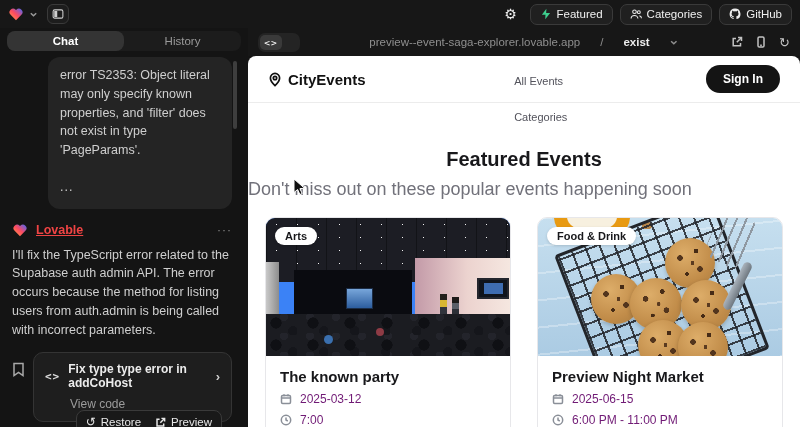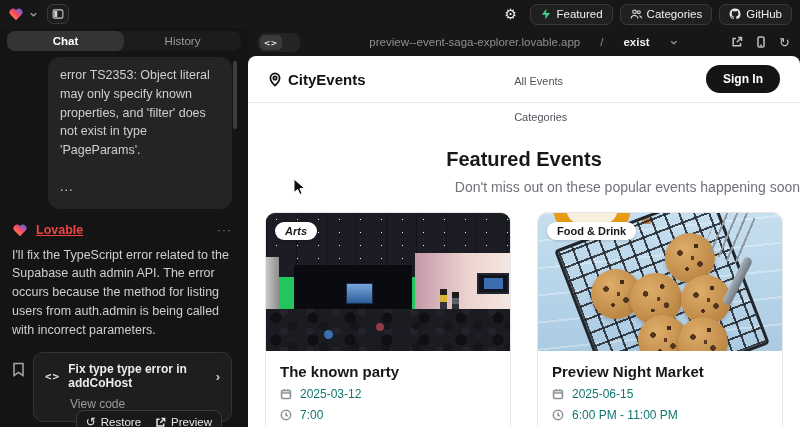--- a/index.html
+++ b/index.html
@@ -81,35 +81,35 @@
   .site-header { height:47px; border-bottom:1px solid #ececec; display:flex; align-items:center;
     padding:0 20px; }
   .brand { display:flex; align-items:center; gap:6px; font-size:15px; font-weight:700; }
   .brand svg { width:14px; height:15px; stroke:#111; fill:none; stroke-width:1.7; }
   .site-nav { display:flex; gap:24px; margin:0 auto; padding-left:10px; font-size:11px;flex-direction:column; }
   .nav-item { color:#52525b; }
   .nav-item.active { color:#111; font-weight:500; border-bottom:1.5px solid #111; padding-bottom:2px; }
   .signin { background:#141414; color:#fff; border-radius:999px; padding:7px 17px; font-size:12px;
     font-weight:600; }
   .hero-title { text-align:center; font-size:20px; font-weight:700; margin-top:45px; color:#18181b; }
-  .hero-sub { text-align:right; font-size:14px; color:#71717a; margin-top:8px; }
+  .hero-sub { text-align:left; font-size:18px; color:#71717a; margin-top:8px; }
   .cards { display:grid; grid-template-columns:1fr 1fr; gap:26px; padding:17px 17px 0; }
   .card { border:1px solid #e7e7ea; border-radius:10px; background:#fff; overflow:hidden; }
   .card-img { position:relative; height:138px; overflow:hidden; }
   .badge { position:absolute; top:9px; left:9px; background:#fff; border-radius:999px;
     padding:3px 10px; font-size:11px; font-weight:600; color:#18181b; z-index:6;
     box-shadow:0 1px 3px rgba(0,0,0,.15); }
   .card-body { padding:12px 14px; }
   .card-title { font-size:15px; font-weight:700; color:#18181b; }
-  .meta { display:flex; align-items:center; gap:8px; color:#0f766e; font-size:12px; margin-top:7px; }
+  .meta { display:flex; align-items:center; gap:8px; color:#701a75; font-size:12px; margin-top:7px; }
   .meta svg { width:12px; height:12px; stroke:#8a8f98; fill:none; stroke-width:1.5; flex:none; }
   .card-title { margin-bottom:3px; }
 
   
-  .img-conf { background:#22c55e;font-style:italic; }
+  .img-conf { background:#3b82f6; }
   .conf-ceiling { position:absolute; left:0; right:0; top:0; height:64px; background-color:#1c1d24;
     background-image:radial-gradient(circle 1.3px at 50% 50%, rgba(255,255,255,.95) 45%, rgba(255,255,255,0) 58%),
       repeating-linear-gradient(90deg, rgba(0,0,0,.35) 0 1px, transparent 1px 30px);
     background-size:21px 13px, auto; }
   .conf-backwall { position:absolute; left:28px; top:52px; width:118px; height:54px; background:#0a0b10; }
   .conf-screen { position:absolute; left:80px; top:70px; width:27px; height:21px;
     background:linear-gradient(#78a6da,#2c5d9e); border:1px solid #1b2c45; }
   .conf-wall-right { position:absolute; right:0; top:40px; width:95px; height:72px;
     background:linear-gradient(90deg,#c39aa8,#ecd3cf 55%,#f5e7e0); }
   .conf-tv { position:absolute; right:1px; top:60px; width:32px; height:21px; background:#10141c;

